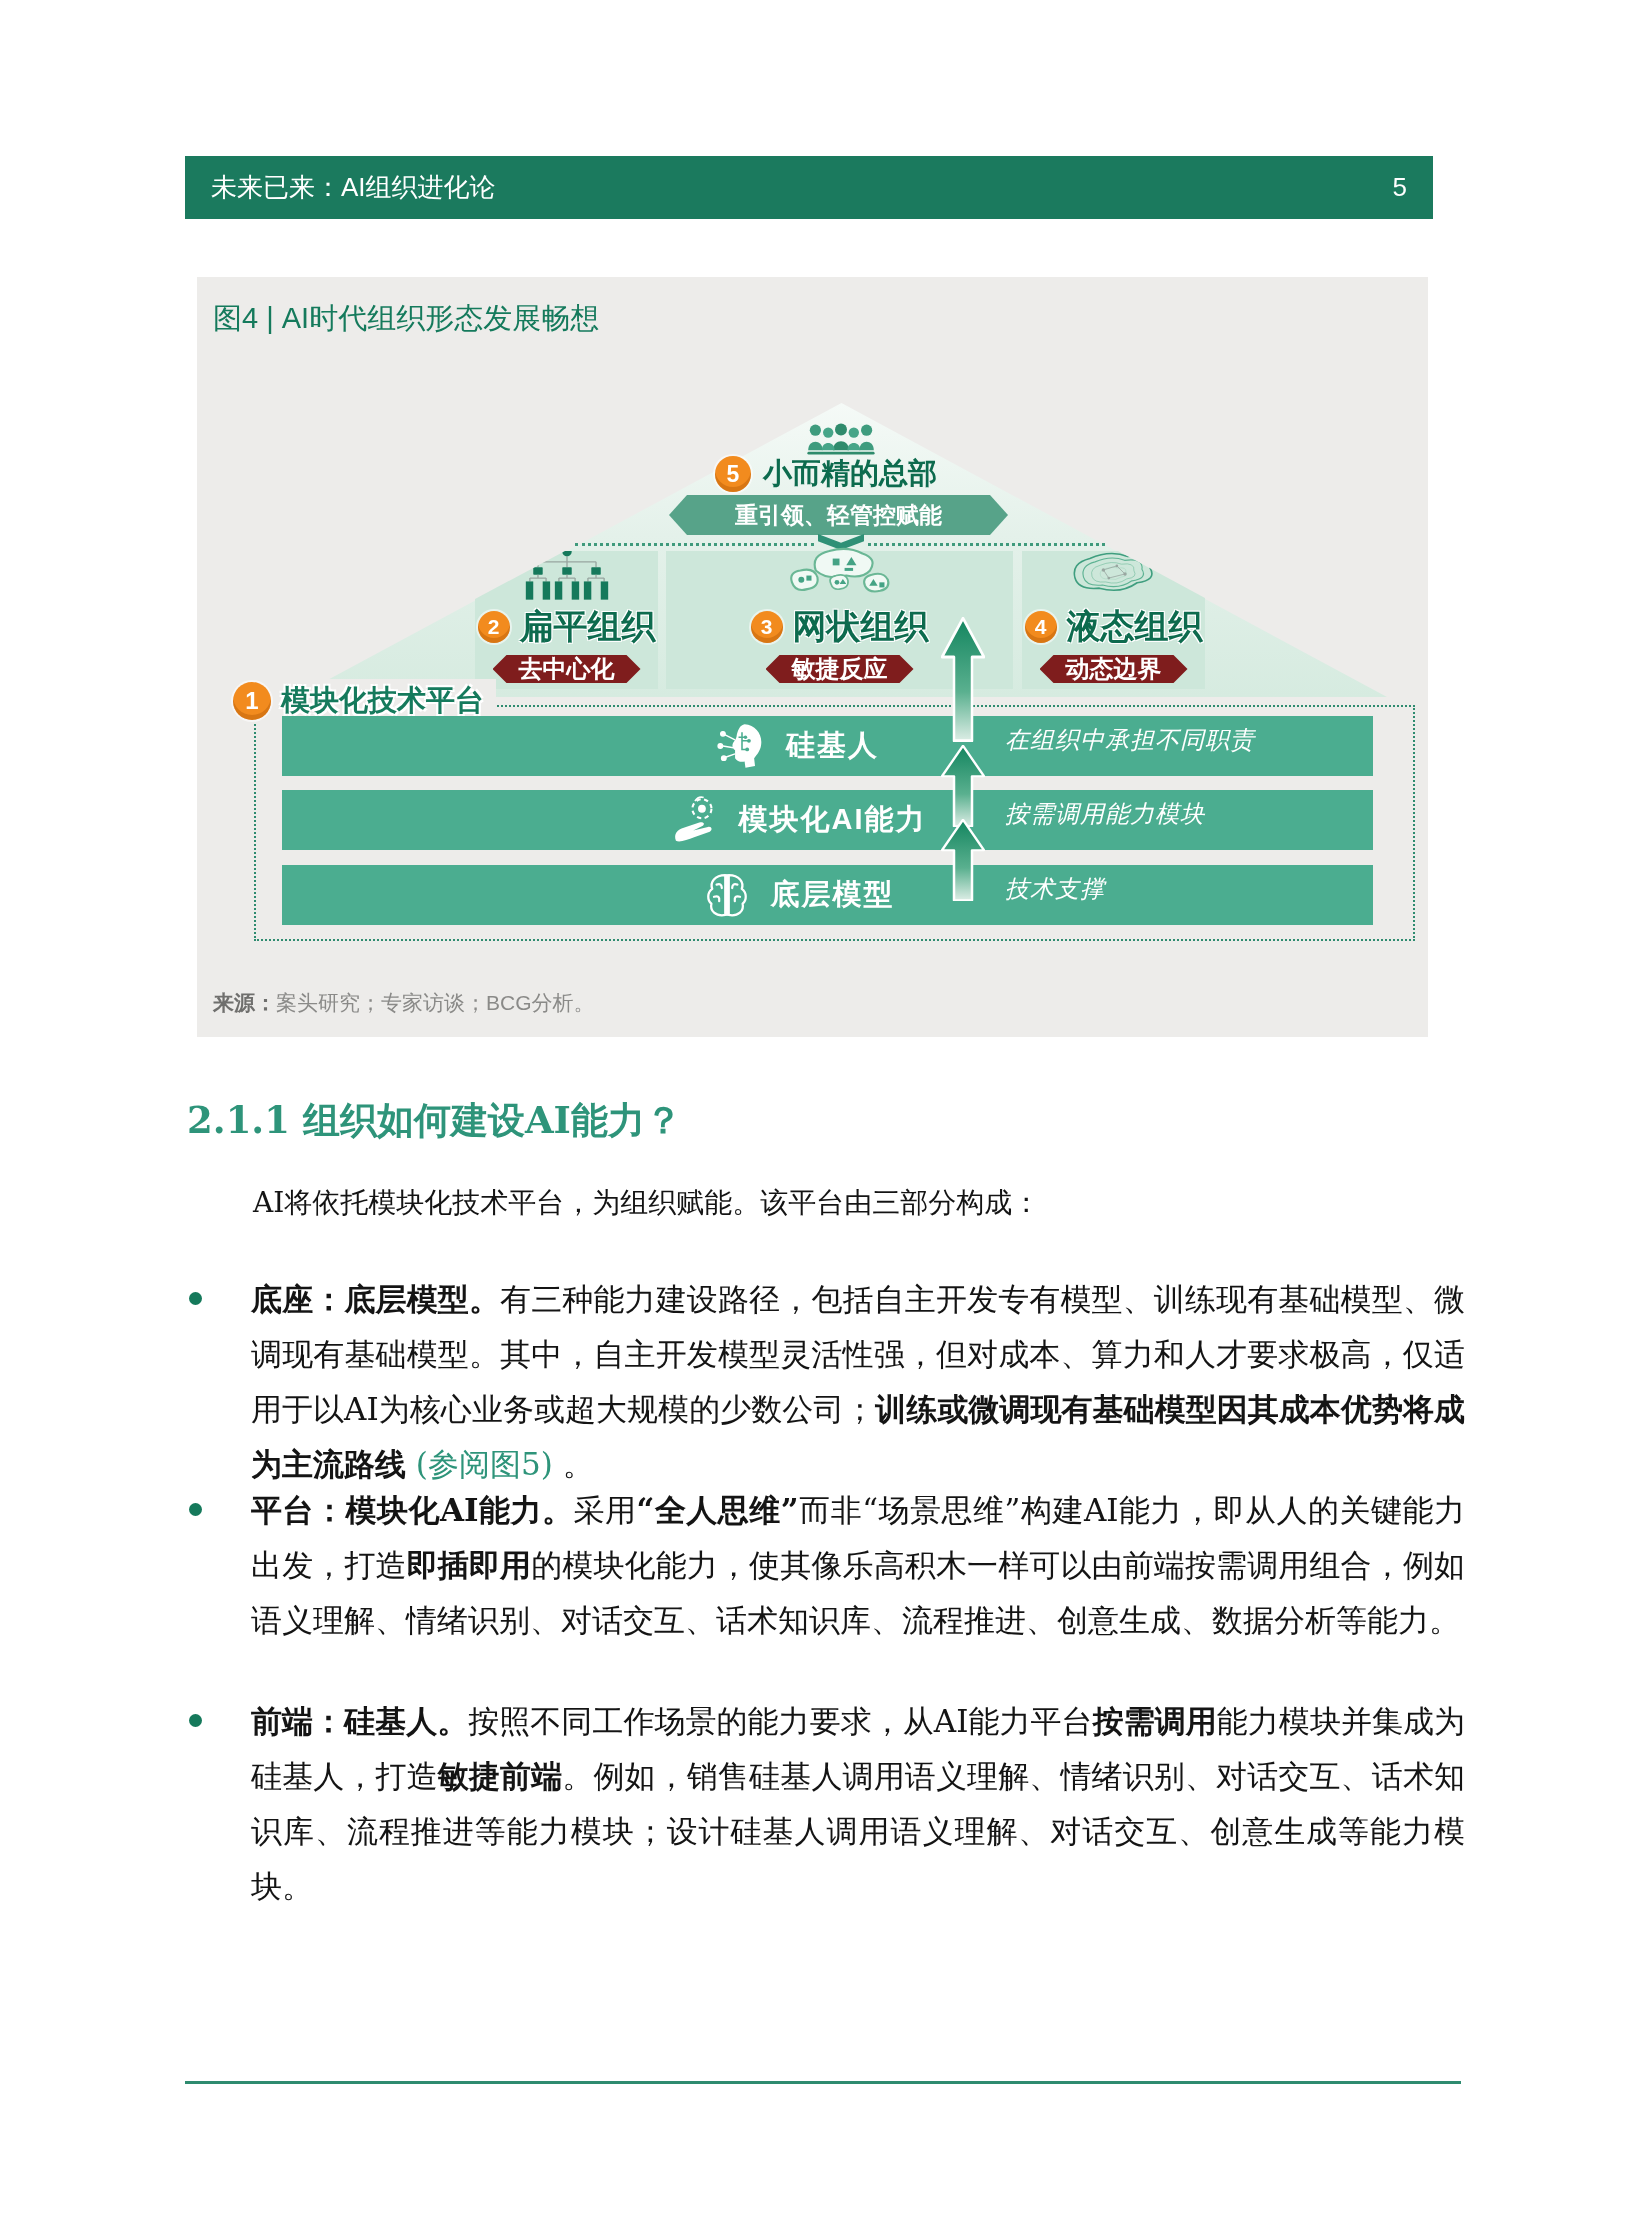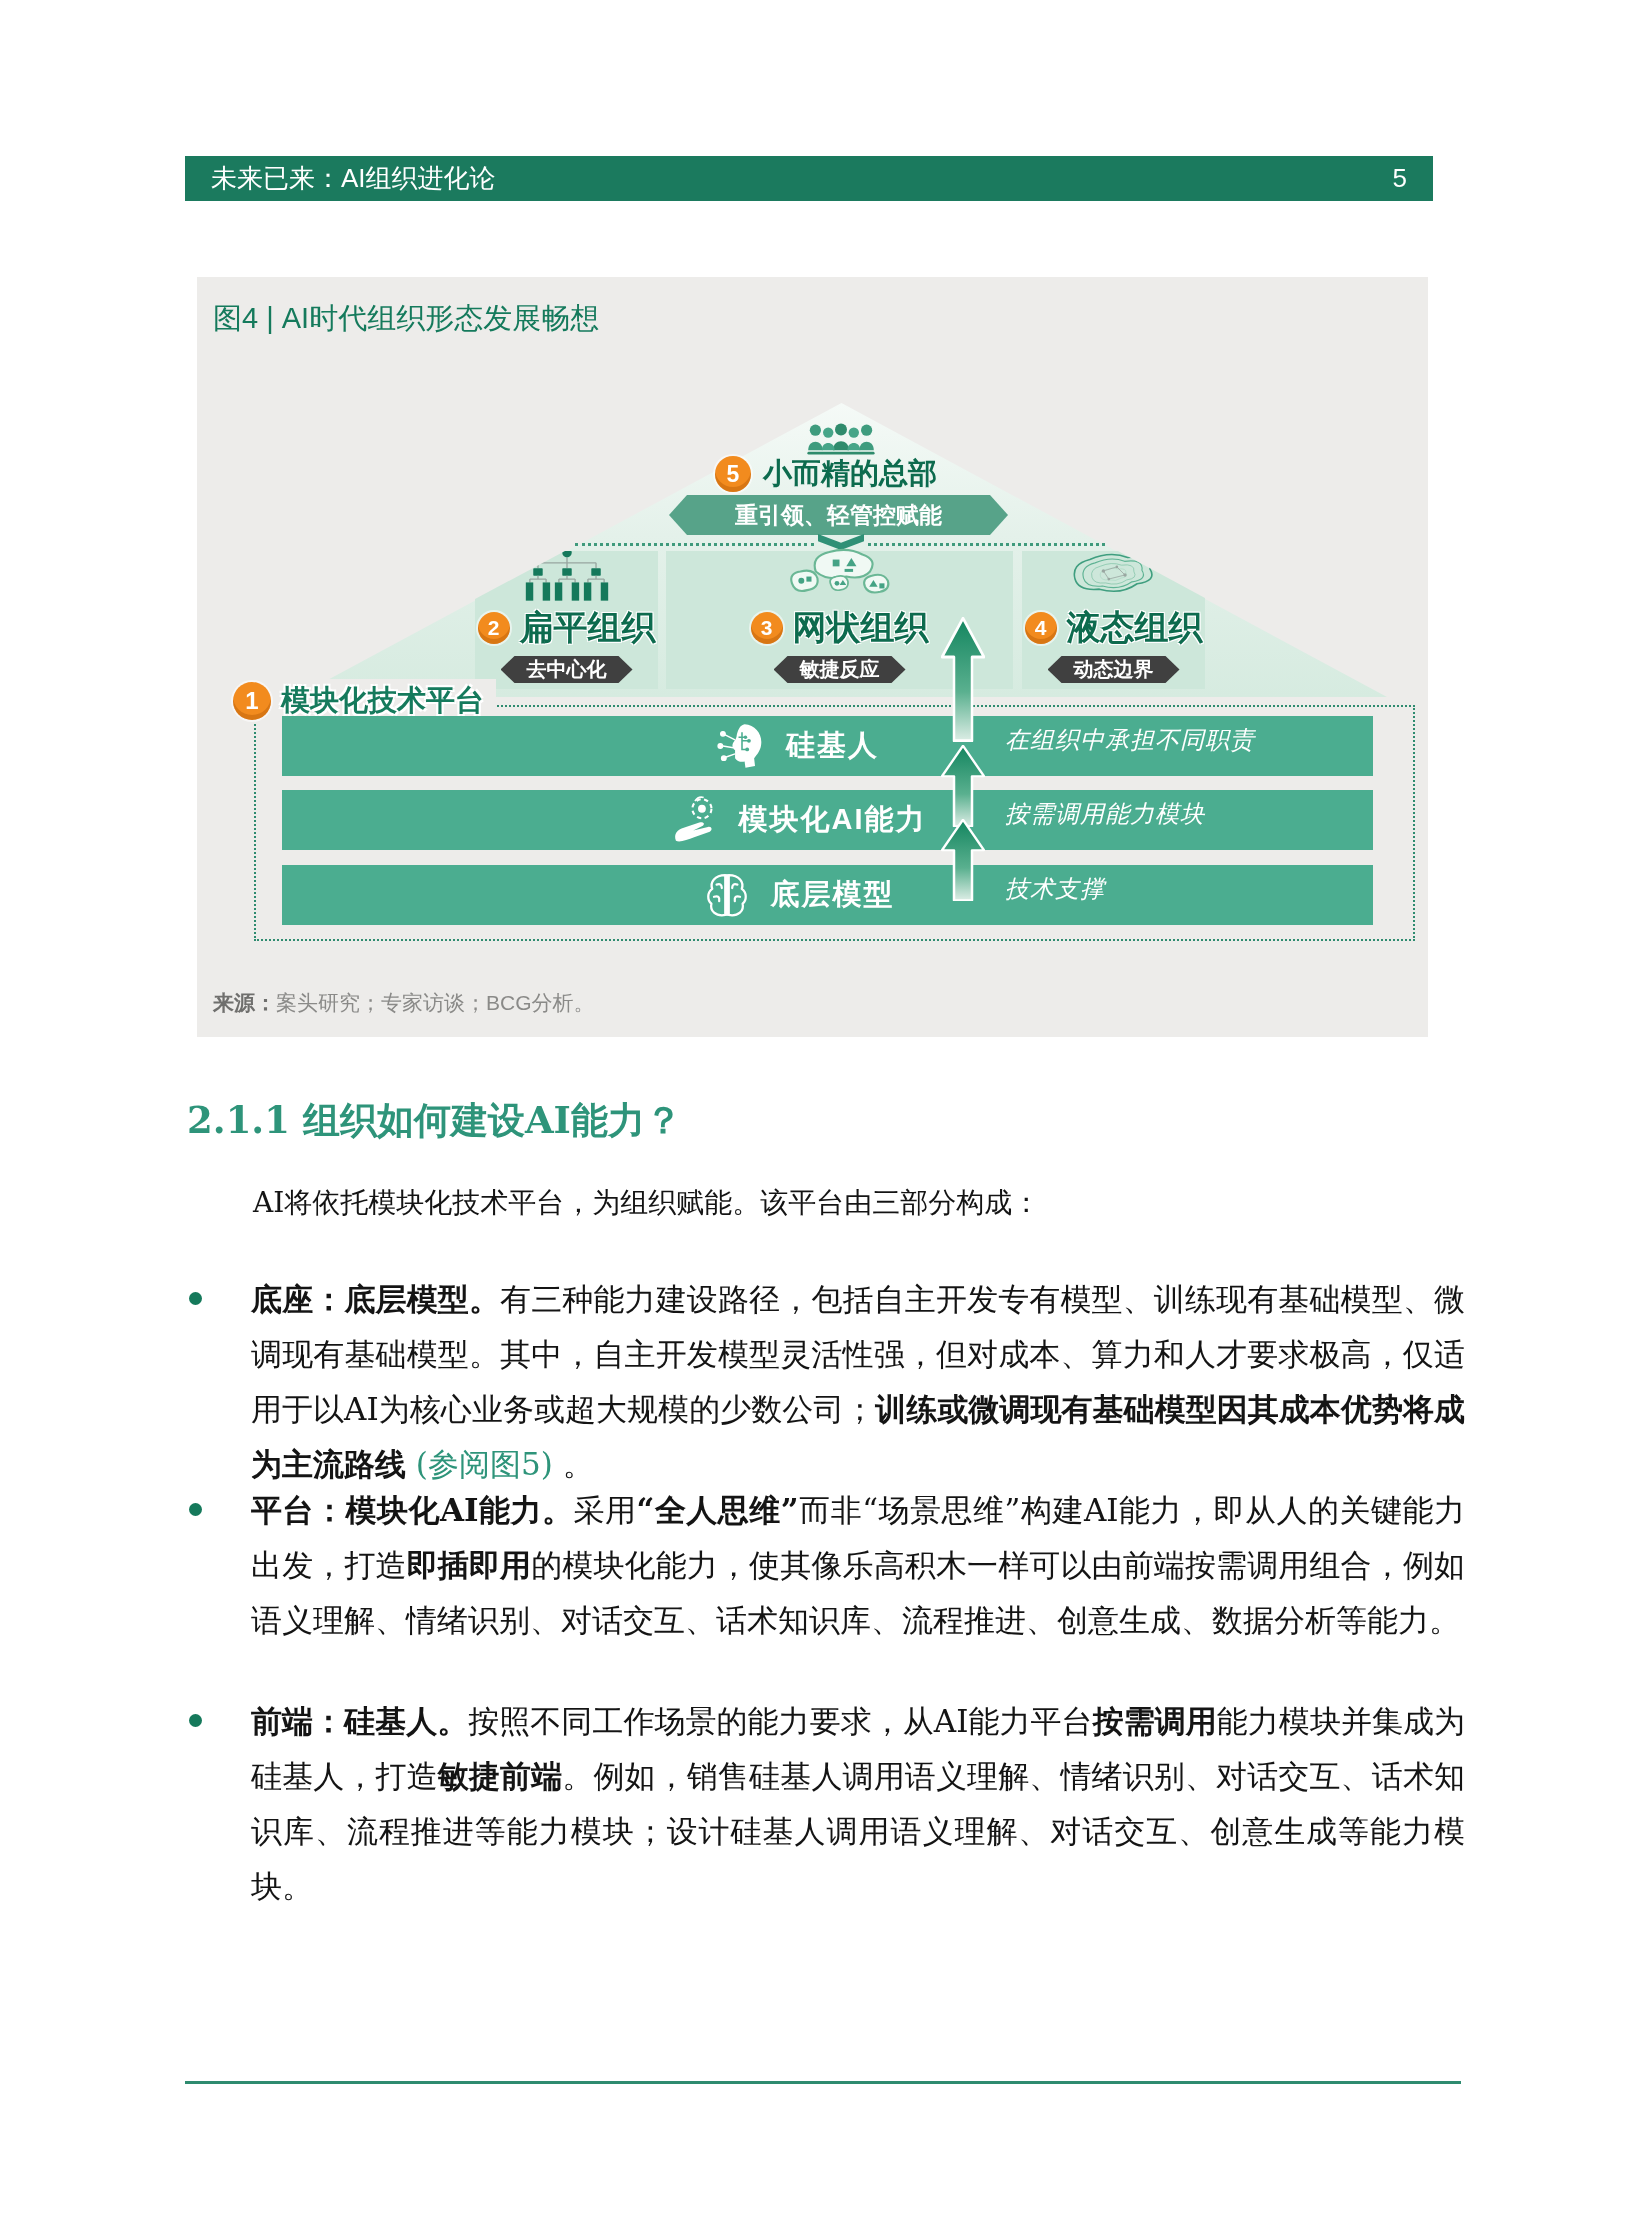--- a/index.html
+++ b/index.html
@@ -1,40 +1,40 @@
 <!DOCTYPE html>
 <html><head>
 <meta charset="utf-8">
 <style>
   html,body{margin:0;padding:0;background:#fff;}
   .page{position:relative;width:1646px;height:2233px;background:#ffffff;overflow:hidden;
         font-family:"Liberation Sans","DejaVu Sans",sans-serif;}
   
-  .header-bar{position:absolute;left:185px;top:156px;width:1248px;height:45px;background:#1b7a5e;
+  .header-bar{position:absolute;left:185px;top:156px;width:1248px;height:63px;background:#1b7a5e;
               display:flex;align-items:center;justify-content:space-between;box-sizing:border-box;
               padding:0 26px;color:#fff;font-size:26px;}
   
   .figure{position:absolute;left:197px;top:277px;width:1231px;height:760px;background:#edecea;}
   .fig-title{position:absolute;left:16px;top:22px;font-size:29px;font-weight:normal;color:#157a5c;}
   .pyramid{position:absolute;left:99px;top:126px;width:1091px;height:294px;
            background:linear-gradient(180deg,#f5faf7 0%,#e4f1ea 45%,#d6ebe0 100%);
            clip-path:polygon(50% 0,100% 100%,0 100%);}
   .panel{position:absolute;top:274px;height:138px;background:#cde7da;display:flex;flex-direction:column;
          align-items:center;justify-content:flex-end;box-sizing:border-box;padding-bottom:6px;}
   .panel-2{left:278px;width:183px;clip-path:polygon(90px 0,100% 0,100% 100%,0 100%,0 48px);}
   .panel-3{left:469px;width:347px;}
   .panel-4{left:825px;width:183px;clip-path:polygon(0 0,96px 0,100% 47px,100% 100%,0 100%);}
   .panel .icon-slot{height:56px;display:flex;align-items:flex-end;justify-content:center;}
   .num-row{display:flex;align-items:center;gap:10px;margin:3px 0 5px 0;}
   .num-circle{width:32px;height:32px;border-radius:50%;background:#f28b1e;color:#fff;font-weight:bold;
               font-size:21px;display:flex;align-items:center;justify-content:center;
               box-shadow:inset 0 -5px 0 rgba(170,80,0,.35),0 0 0 2px rgba(255,255,255,.55);}
   .org-label{font-size:34px;font-weight:bold;color:#0d6b4e;
              text-shadow:-1px -1px 0 #fff,1px -1px 0 #fff,-1px 1px 0 #fff,1px 1px 0 #fff;}
-  .hexbanner{background:#404040;color:#fff;font-weight:bold;font-size:20px;height:28px;
+  .hexbanner{background:#7f1d1d;color:#fff;font-weight:bold;font-size:24px;height:28px;
              display:flex;align-items:center;justify-content:center;padding:0 26px;
              clip-path:polygon(14px 0,calc(100% - 14px) 0,100% 50%,calc(100% - 14px) 100%,14px 100%,0 50%);}
   
   .people{position:absolute;left:604px;top:146px;}
   .hq-row{position:absolute;left:518px;top:177px;display:flex;align-items:center;gap:12px;}
   .hq-circle{width:36px;height:36px;font-size:23px;}
   .hq-label{font-size:29px;font-weight:bold;color:#0d6b4e;}
   .hq-banner{position:absolute;left:472px;top:218px;width:339px;height:40px;font-size:23px;box-sizing:border-box;
              background:#57a389;clip-path:polygon(18px 0,calc(100% - 18px) 0,100% 50%,calc(100% - 18px) 100%,18px 100%,0 50%);}
   .chevron-down{position:absolute;left:621px;top:257px;width:46px;height:16px;background:#2f9076;

